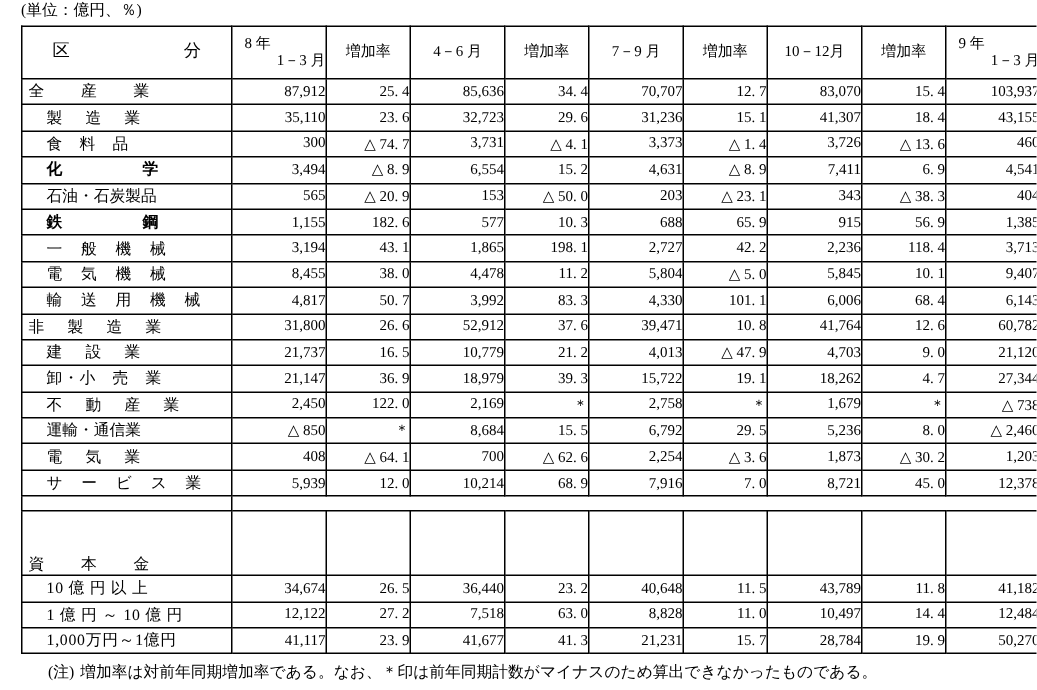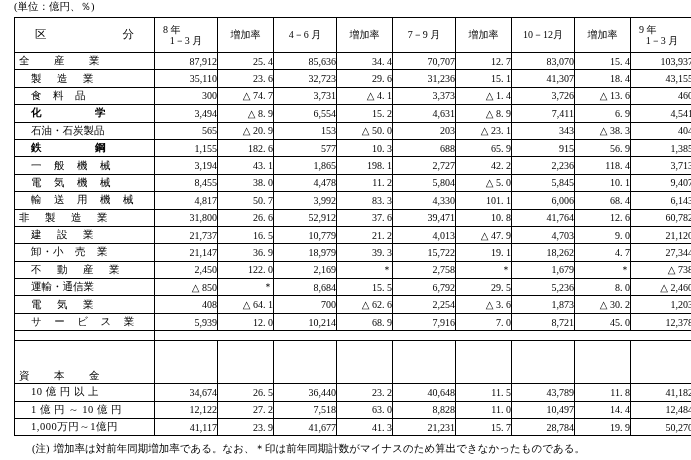--- a/index.html
+++ b/index.html
@@ -58,21 +58,21 @@
   }
   .head-row td.kubun {
     letter-spacing: 6px;
     font-size: 11.5px;
     padding-left: 6px;
   }
   .head-row td.two-line {
     font-size: 10px;
   }
   .head-row td.two-line .l1 { display:block; text-align:left; padding-left:8px;}
-  .head-row td.two-line .l2 { display:block; text-align:center;}
+  .head-row td.two-line .l2 { display:block; text-align:right;}
   .c-label {
     width: 140px;
     padding-left: 6px;
   }
   .c-val { width: 63px; text-align: right; padding-right: 5px; }
   .c-rate { width: 56px; text-align: right; padding-right: 5px; }
 
   tbody td { height: 16.4px; }
 
   .lbl {

